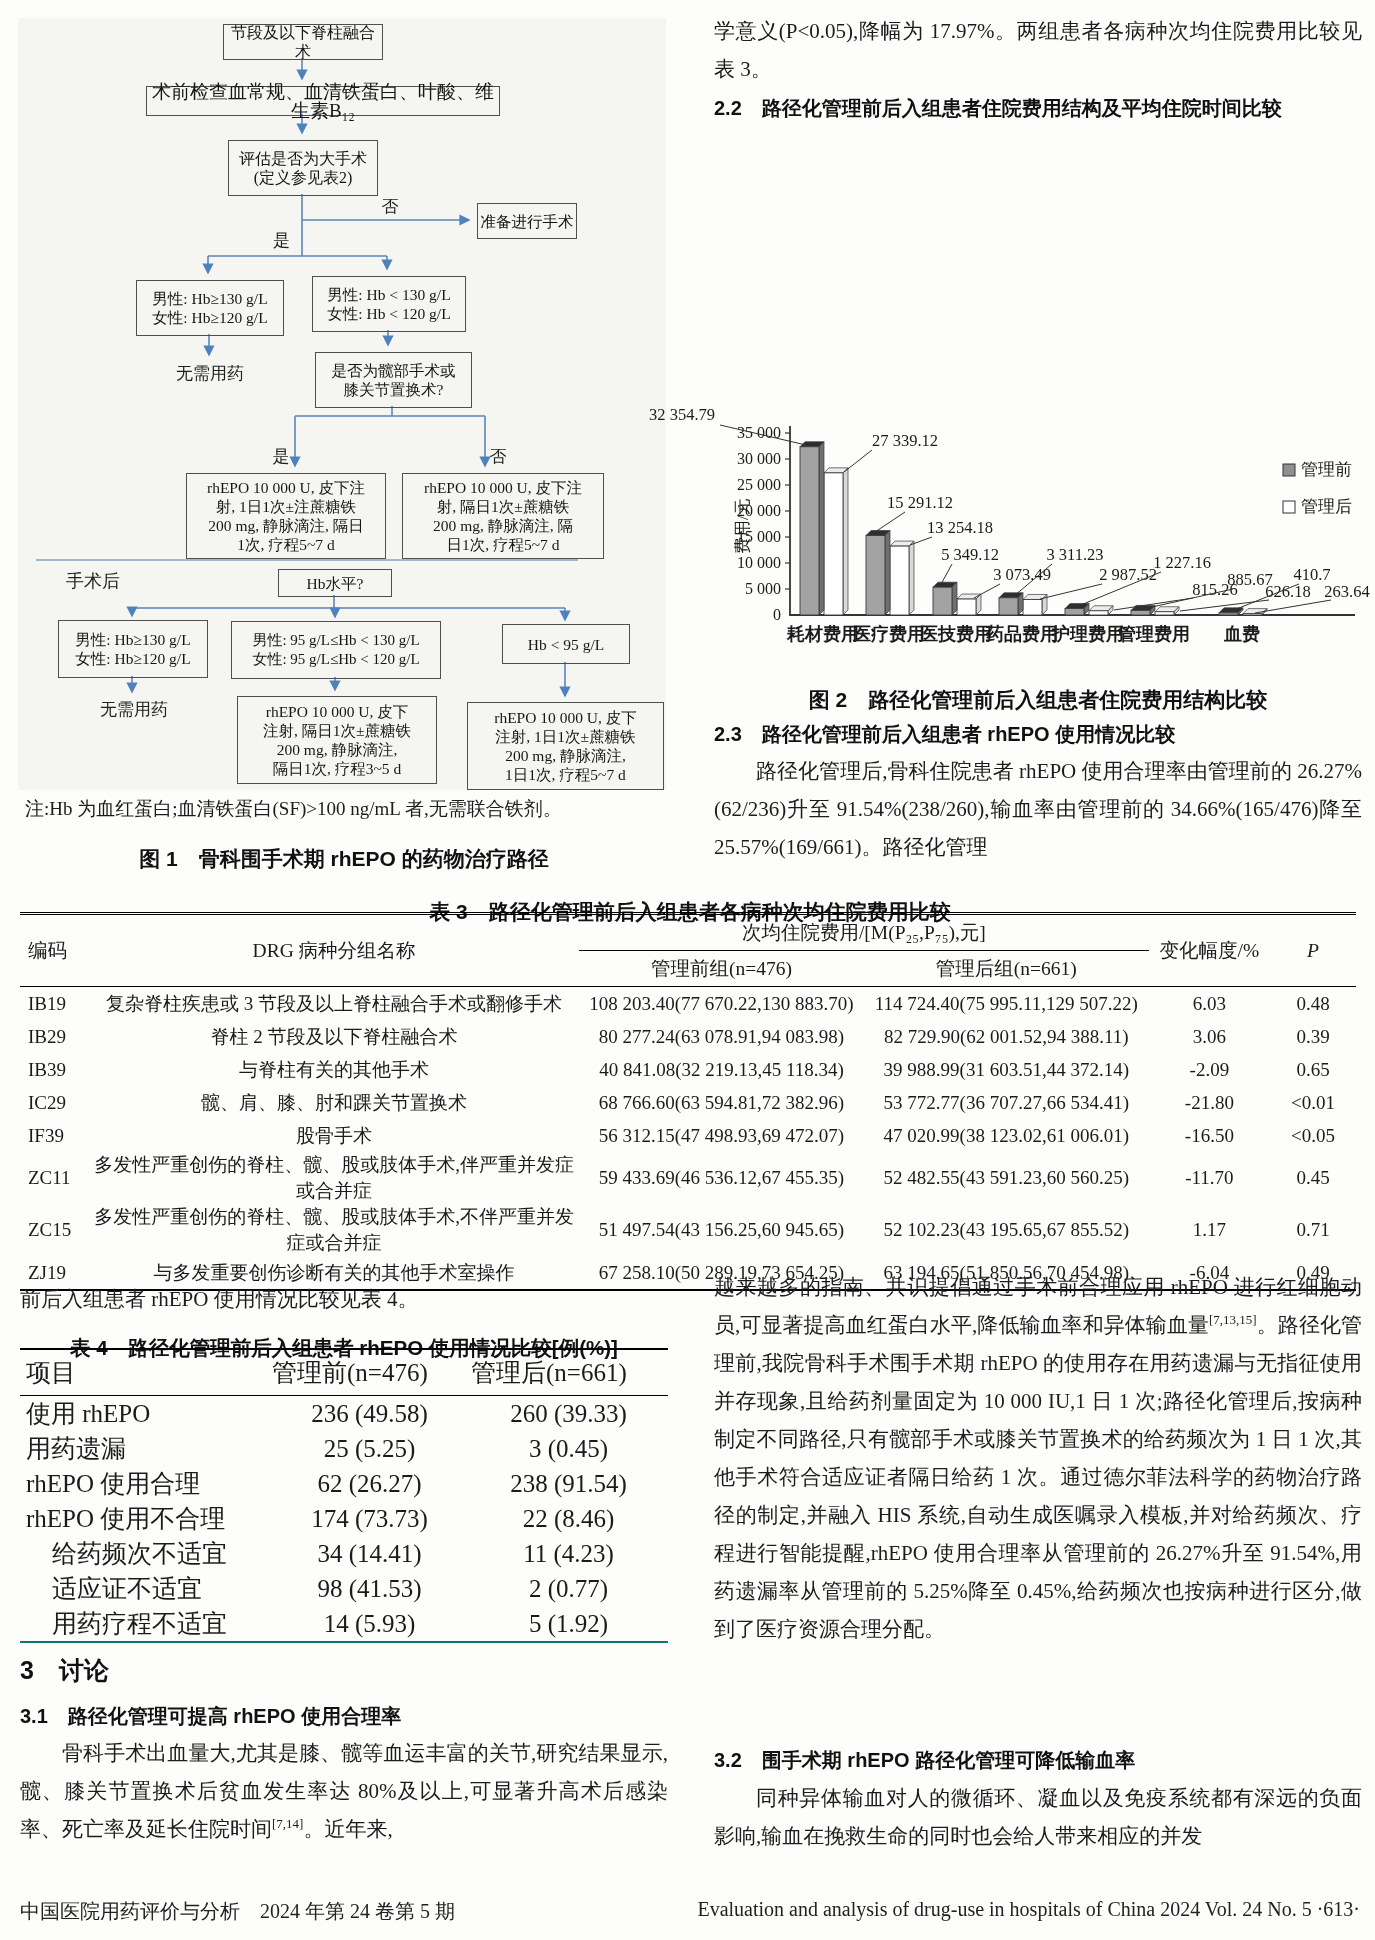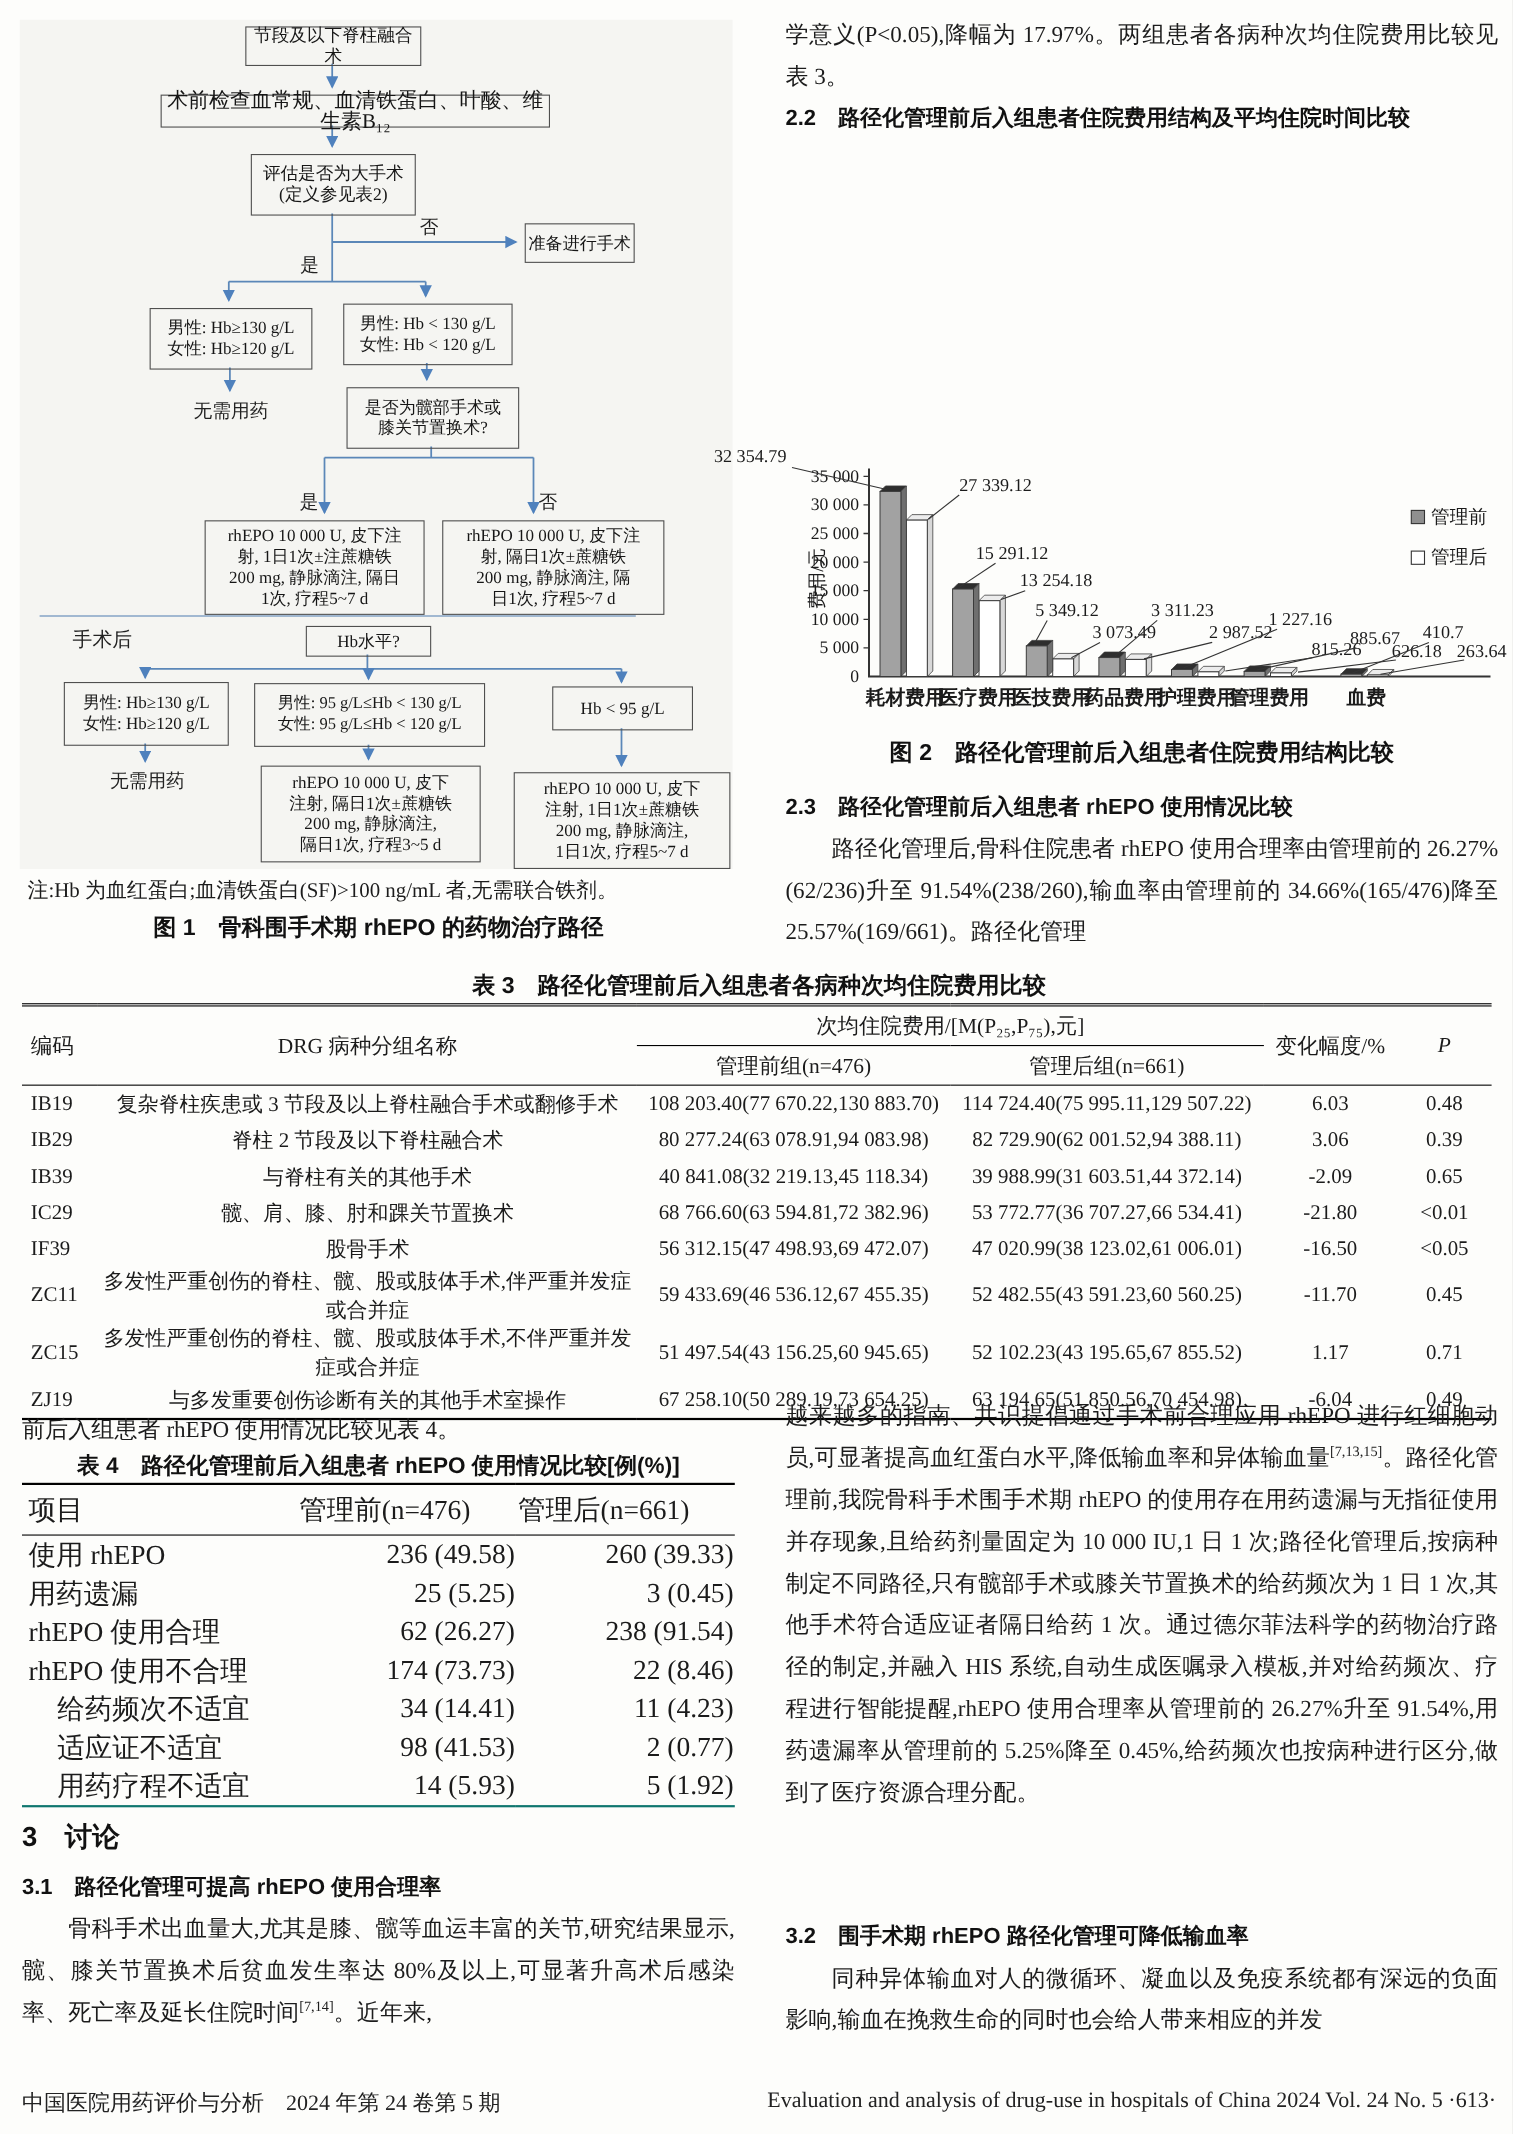--- a/index.html
+++ b/index.html
@@ -2,42 +2,42 @@
 <html><head>
 <meta charset="utf-8">
 <style>
   html,body{margin:0;padding:0;background:#e8e8e6;}
   .page{position:relative;width:1375px;height:1940px;background:#fdfdfb;margin:0 auto;overflow:hidden;
         font-family:"Liberation Serif","DejaVu Serif",serif;color:#1b1b1b;}
   .abs{position:absolute;}
   .p{font-size:21px;line-height:38px;text-align:justify;color:#1c1c1c;}
   .indent{text-indent:2em;}
   .hsec{font-family:"Liberation Sans","DejaVu Sans",sans-serif;font-weight:700;font-size:20px;line-height:37px;text-align:justify;color:#111;}
-  .caption{font-family:"Liberation Sans","DejaVu Sans",sans-serif;font-weight:700;font-size:21px;text-align:center;color:#111;}
+  .caption{font-family:"Liberation Sans","DejaVu Sans",sans-serif;font-weight:700;font-size:21px;text-align:center;color:#111;margin-top:16px;}
   .note{font-size:19px;color:#1c1c1c;}
   sup{font-size:13px;line-height:0;}
   
   .flow{background:#f5f5f2;}
   .fc-box{position:absolute;border:1.5px solid #4f4f4f;display:flex;align-items:center;justify-content:center;
           text-align:center;white-space:pre-line;font-size:15.5px;line-height:19px;color:#161616;}
   .fc-label{position:absolute;font-size:17px;color:#222;}
   .flow svg{position:absolute;left:0;top:0;}
   
   table{border-collapse:collapse;table-layout:fixed;}
   .t3{width:1336px;border-top:3px double #000;border-bottom:2px solid #000;font-size:19px;}
   .t3 th{font-weight:normal;font-size:19.5px;padding:4px 2px;}
   .t3 .rule-under{border-bottom:1.5px solid #000;}
   .t3 .span-head{border-bottom:1px solid #000;}
   .t3 td{text-align:center;height:33px;padding:0 2px;overflow:hidden;}
   .t3 td.code{text-align:left;padding-left:8px;}
   .t3 th.p-col{font-style:italic;}
   .t4{width:648px;border-top:2px solid #000;border-bottom:2px solid #0f766e;font-size:25px;}
   .t4 th{font-weight:normal;border-bottom:1.2px solid #000;padding:6px 2px;text-align:left;}
   .t4 th.item-h{text-align:left;padding-left:6px;}
-  .t4 td{text-align:right;height:33px;}
+  .t4 td{text-align:center;height:33px;}
   .t4 td.item{text-align:left;padding-left:6px;}
   .t4 td.item.ind{padding-left:32px;}
   
   .chart svg text{font-family:"Liberation Serif","DejaVu Serif",serif;fill:#1b1b1b;}
   .footer{font-size:20px;color:#222;}
 </style>
 </head>
 <body>
 
 <div class="page">

